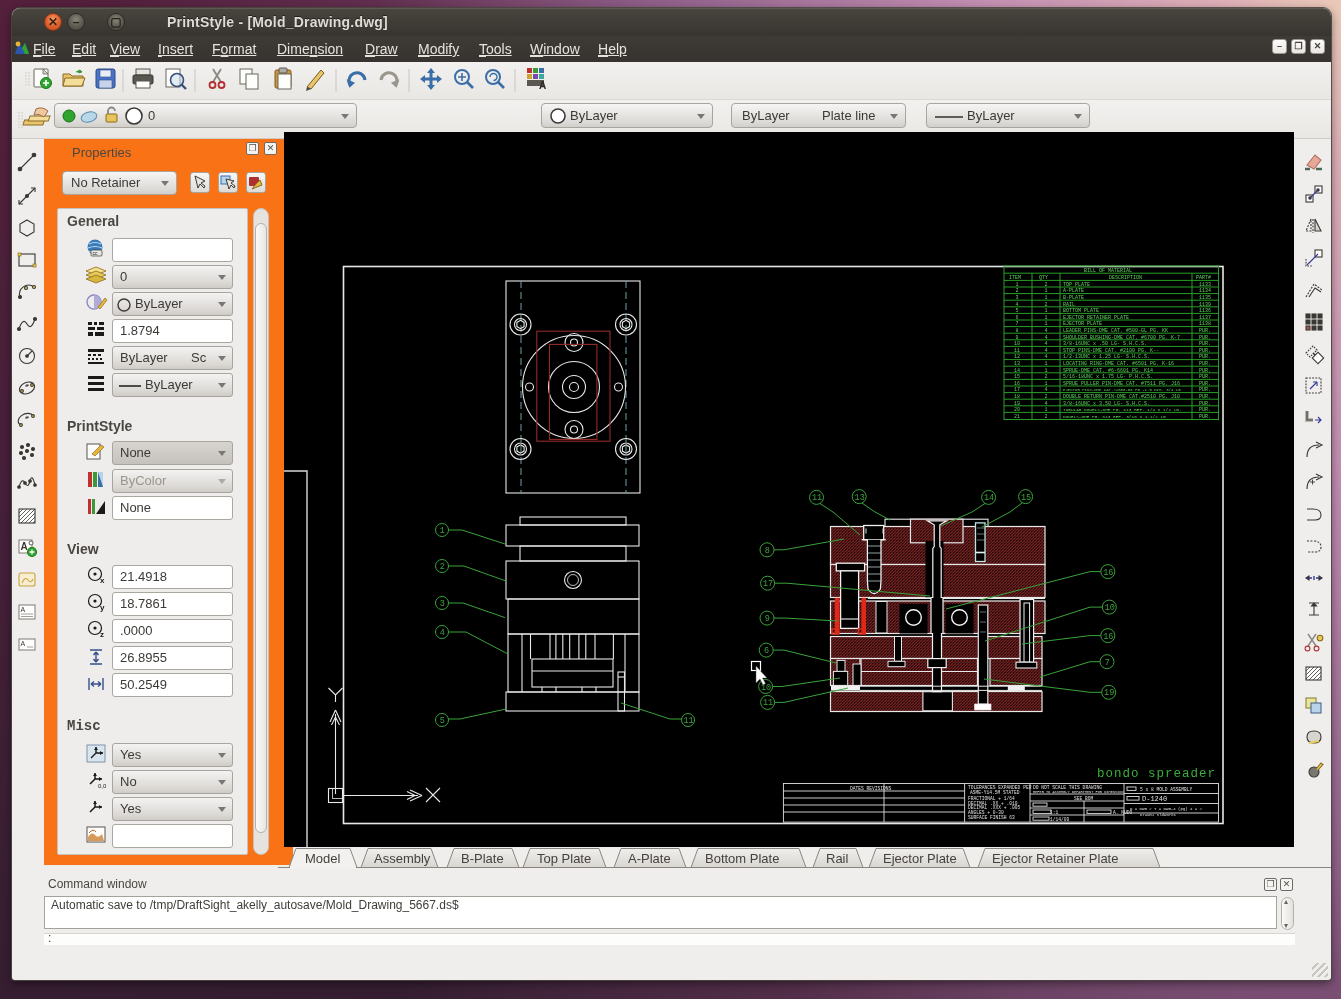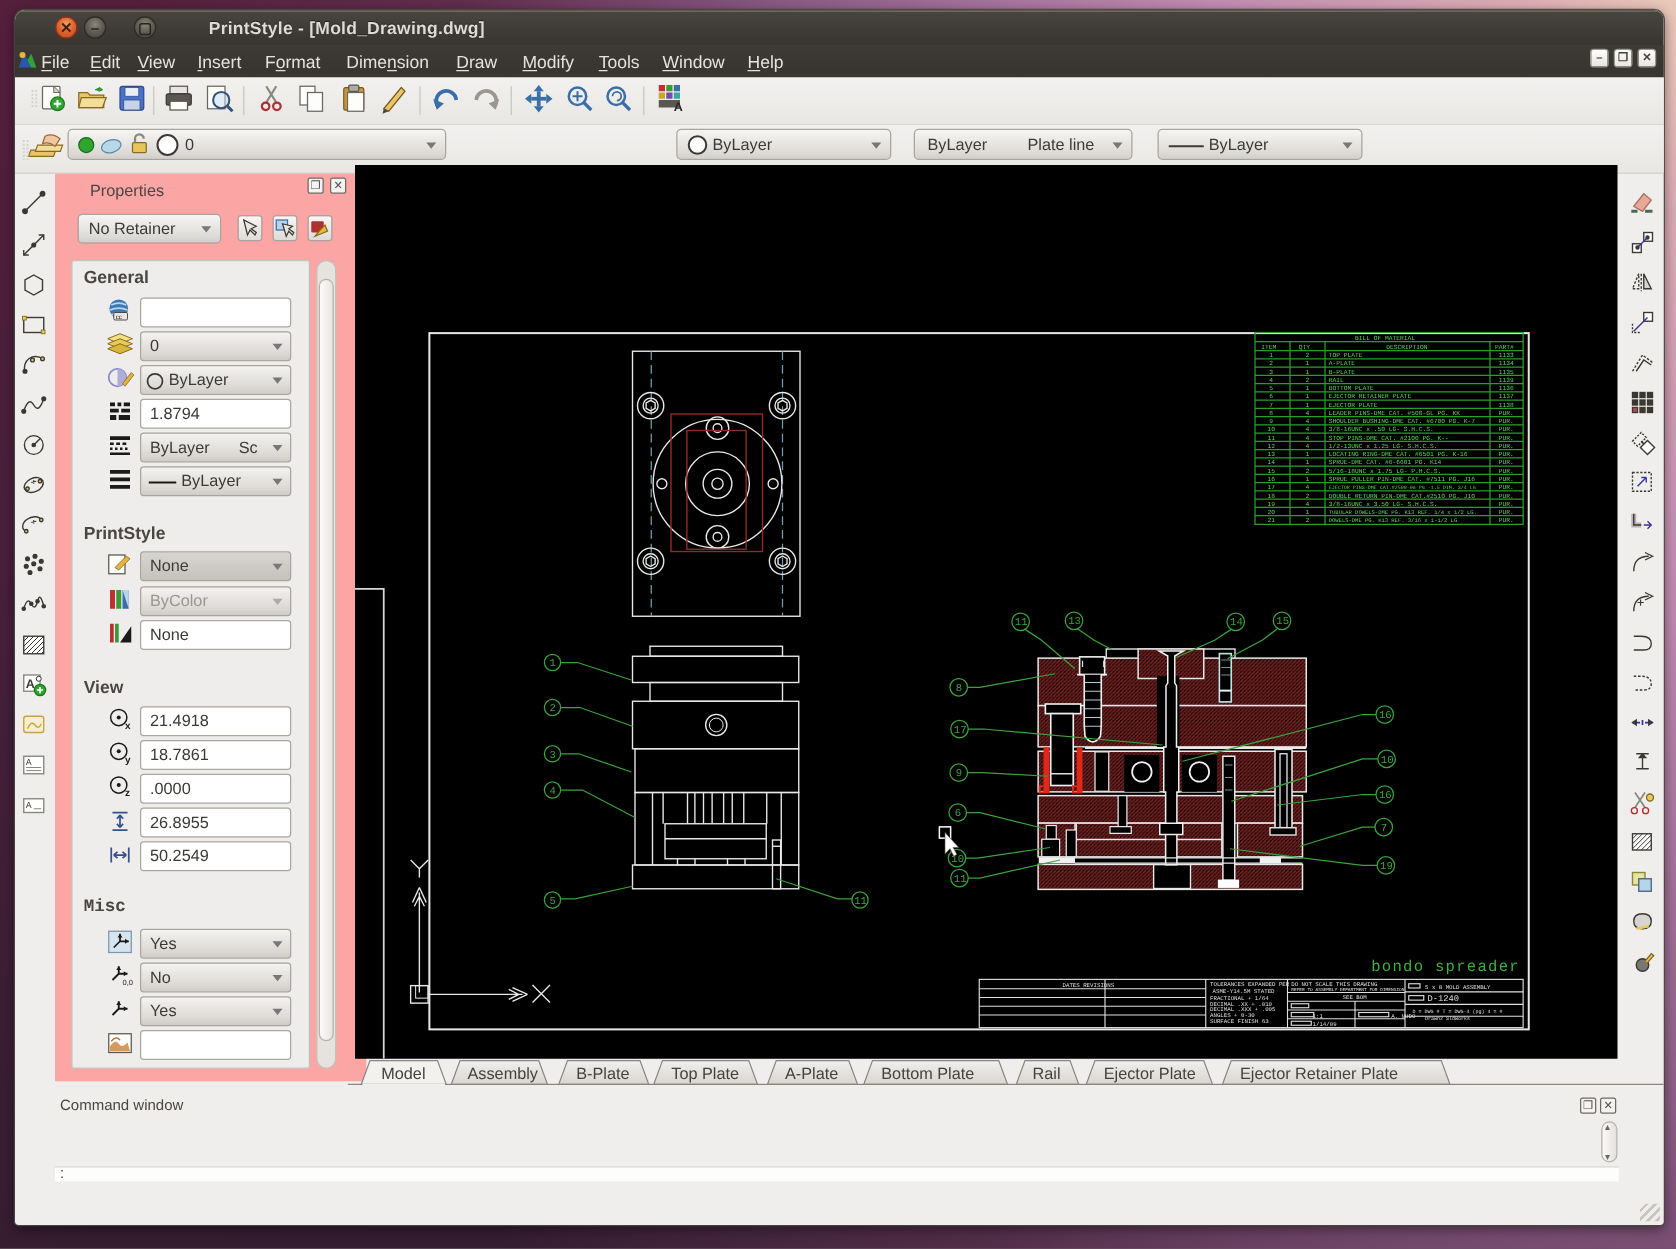--- a/index.html
+++ b/index.html
@@ -34,37 +34,37 @@
 #title-text {
   position:absolute; left:155px; top:5px; color:#dfdbd5; font-size:14px; font-weight:bold;
   text-shadow:0 -1px 0 rgba(0,0,0,.5); letter-spacing:.2px;
 }
 
 #menubar {
   position:absolute; left:0; top:28px; width:100%; height:26px;
   background:linear-gradient(#3e3b36, #363330);
   color:#e6e2dc; font-size:14px;
 }
-#menubar .mi { position:absolute; top:5px; }
+#menubar .mi { position:absolute; top:5px;text-decoration:underline; }
 #menubar u { text-decoration:underline; text-underline-offset:2px; }
 
 #appicon { position:absolute; left:2px; top:32px; width:17px; height:17px; }
 
 .mdib { position:absolute; top:31px; width:15px; height:15px; background:linear-gradient(#fdfdfc,#e8e6e3); border:1px solid #9b968f; border-radius:3px; color:#454039; font-size:9px; line-height:13px; text-align:center; font-weight:bold; }
 
 #toolbar1 { position:absolute; left:0; top:54px; width:100%; height:38px; background:linear-gradient(#f2f1ef,#e9e7e4); border-bottom:1px solid #dcd9d5; }
 #toolbar2 { position:absolute; left:0; top:92px; width:100%; height:39px; background:linear-gradient(#f2f1ef,#e9e7e4); border-bottom:1px solid #d0cdc8; }
 
 .combo {
   position:absolute; background:linear-gradient(#f6f5f4,#dcdad6 80%,#d2cfcb);
   border:1px solid #a8a49e; border-radius:4px; font-size:13px; color:#3c3a37;
 }
 .combo .arr { position:absolute; left:auto; right:7px; top:50%; margin-top:-2px; width:0; height:0; border-left:4px solid transparent; border-right:4px solid transparent; border-top:5px solid #777; }
 
-#proppanel { position:absolute; left:32px; top:131px; width:249px; height:726px; background:#fca5a5; }
+#proppanel { position:absolute; left:32px; top:131px; width:249px; height:726px; background:#f97316; }
 #prop-title { position:absolute; left:28px; top:6px; font-size:13px; color:#4a4742; }
 .winicon { position:absolute; width:13px; height:13px; border:1px solid #6f6b64; border-radius:2px; background:#f4f3f1; color:#55514b; font-size:9px; line-height:11px; text-align:center; }
 #groupbox { position:absolute; left:13px; top:69px; width:191px; height:647px; border:1px solid #c5c2bd; border-radius:2px; background:#efedeb; }
 .sbar { position:absolute; left:209px; top:69px; width:16px; height:647px; background:#e6e3df; border:1px solid #c5c2bd; border-radius:8px; }
 .sthumb { position:absolute; left:1px; top:14px; width:12px; height:610px; background:linear-gradient(90deg,#fbfaf9,#e8e6e2); border:1px solid #b5b1ab; border-radius:7px; }
 .phead { position:absolute; font-size:14px; font-weight:bold; color:#4a4742; }
 .pbtn { position:absolute; top:33px; width:20px; height:21px; background:linear-gradient(#f8f7f6,#dedbd7); border:1px solid #a8a49e; border-radius:3px; }
 .pbtn svg { position:absolute; left:1px; top:2px; }
 .picon { position:absolute; left:42px; width:20px; height:20px; }
 .pfield { position:absolute; left:68px; width:121px; height:24px; background:#fff; border:1px solid #aaa6a0; border-radius:3px; font-size:13px; color:#3c3a37; }
@@ -1071,18 +1071,21 @@
         <text x="548" y="16">Rail</text>
         <text x="605" y="16">Ejector Plate</text>
         <text x="714" y="16">Ejector Retainer Plate</text>
       </g>
     </svg>
   </div>
 
   <div id="cmdlabel">Command window</div>
   <div class="winicon" style="left:1252px; top:870px;">❐</div>
   <div class="winicon" style="left:1268px; top:870px;">✕</div>
+  <div id="cmdbox">
+      <div class="l1">Automatic save to /tmp/DraftSight_akelly_autosave/Mold_Drawing_5667.ds$</div>
+    </div>
   <div id="cmdspin"></div>
   <div id="promptbox"></div>
   <div id="cmdprompt">:</div>
 
   <div id="grip"></div>
 </div>
 
 </body></html>

